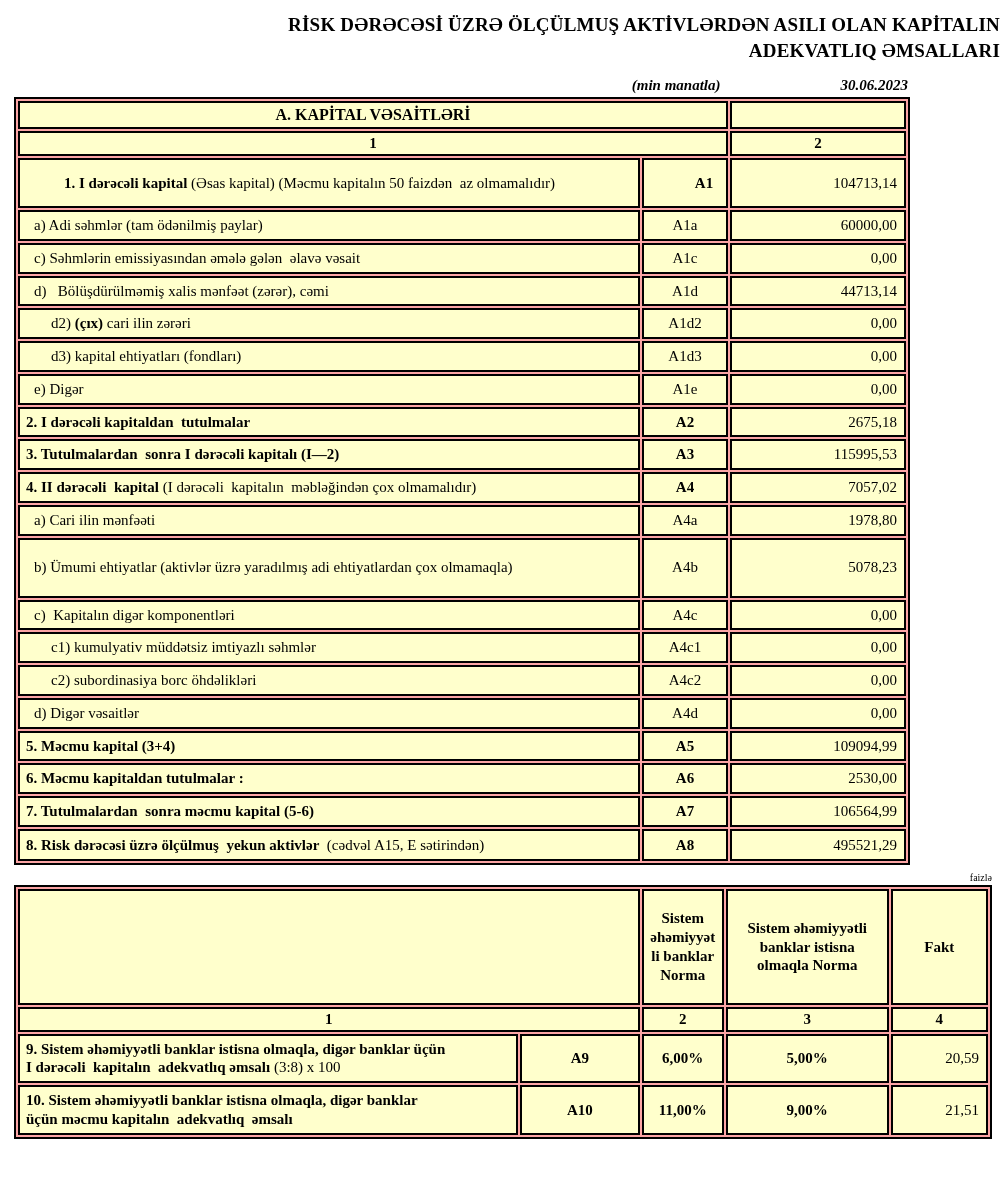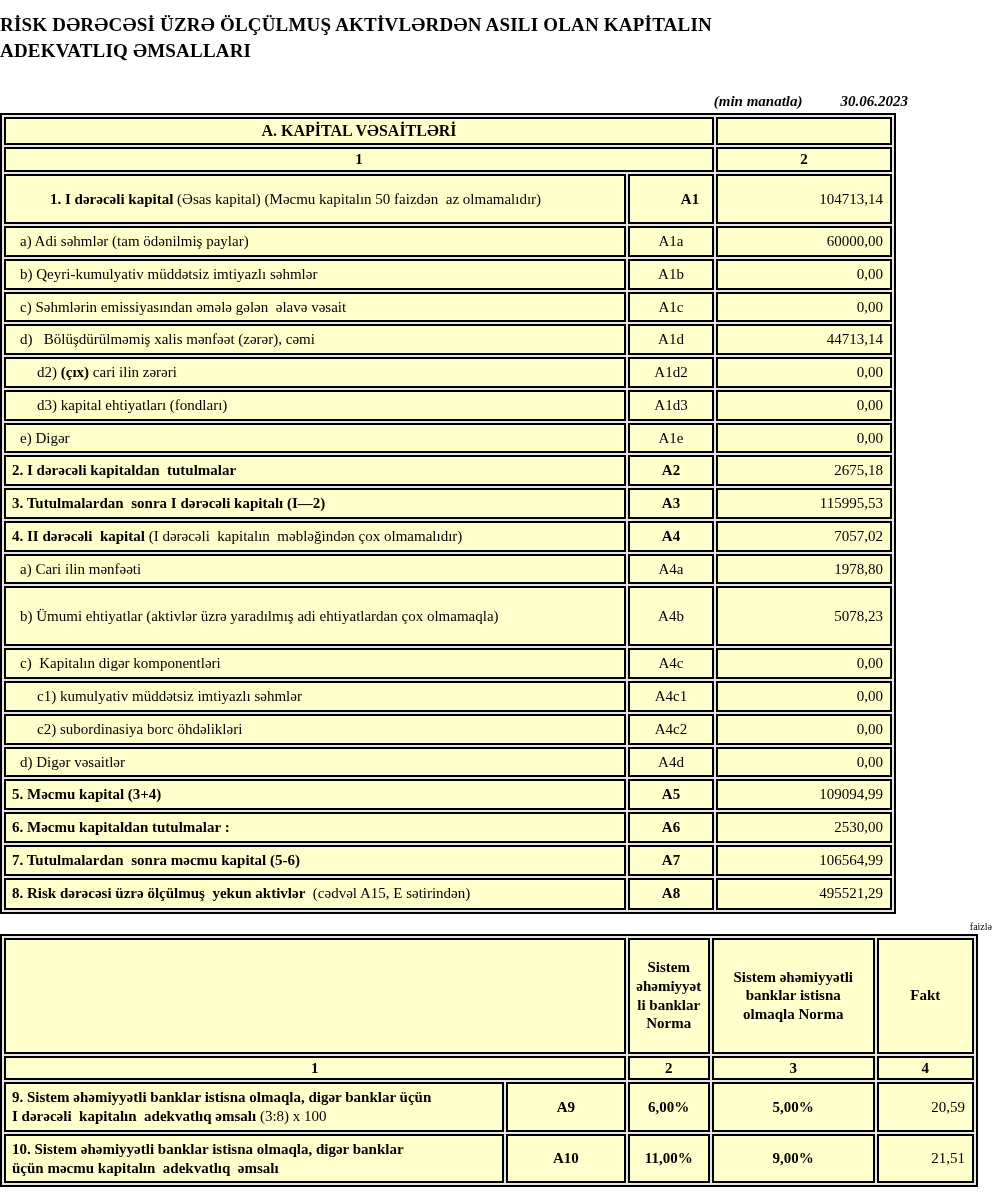--- a/index.html
+++ b/index.html
@@ -1,31 +1,31 @@
 <!DOCTYPE html>
 <html><head>
 <meta charset="utf-8">
 <style>
   html,body { margin:0; padding:0; background:#ffffff; }
   .page {
     width:1000px; height:1194px; background:#ffffff; color:#000;
     font-family:"Liberation Serif", serif; overflow:hidden; position:relative;
   }
   .title {
-    text-align:left; font-weight:bold; font-size:19px; line-height:1.38;
+    text-align:right; font-weight:bold; font-size:19px; line-height:1.38;
     padding-top:12px; letter-spacing:0.2px;
   }
   .meta {
-    width:898px; margin:29px 0 3px 14px; display:flex; justify-content:flex-end;
-    align-items:baseline; gap:38px; font-style:italic; font-weight:bold; font-size:15px;
+    width:898px; margin:13px 0 3px 14px; display:flex; justify-content:flex-end;
+    align-items:baseline; gap:120px; font-style:italic; font-weight:bold; font-size:15px;
     padding-right:4px; box-sizing:border-box;text-align:center;
   }
   table {
-    border-collapse:separate; border-spacing:2px; background:#e5e5e5;
-    border:2px solid #000; table-layout:fixed;
+    border-collapse:separate; border-spacing:2px; background:#fca5a5;
+    border:2px solid #000; margin-left:14px; table-layout:fixed;
   }
   td {
     border:2px solid #000; background:#FFFFCC; font-size:15px;
     padding:4px 6px; line-height:1.25; overflow:hidden; box-sizing:border-box;
     vertical-align:middle;
   }
   .t1 { width:892px; }
   .t2 { width:978px; }
   .sec-hdr td { text-align:center; font-weight:bold; font-size:16px; padding:2px; }
   .num td { text-align:center; font-weight:bold; padding:1px; }
@@ -80,25 +80,20 @@
       <td class="lbl"><span class="b">1. I dərəcəli kapital</span><span> (Əsas kapital) (Məcmu kapitalın 50 faizdən  az olmamalıdır)</span></td>
       <td class="code">A1</td>
       <td class="val">104713,14</td>
     </tr>
     <tr>
       <td class="lbl ind1">a) Adi səhmlər (tam ödənilmiş paylar)</td>
       <td class="code">A1a</td>
       <td class="val">60000,00</td>
     </tr>
     <tr>
-      <td class="lbl ind1">b) Qeyri-kumulyativ müddətsiz imtiyazlı səhmlər</td>
-      <td class="code">A1b</td>
-      <td class="val">0,00</td>
-    </tr>
-    <tr>
       <td class="lbl ind1">c) Səhmlərin emissiyasından əmələ gələn  əlavə vəsait</td>
       <td class="code">A1c</td>
       <td class="val">0,00</td>
     </tr>
     <tr>
       <td class="lbl ind1">d)   Bölüşdürülməmiş xalis mənfəət (zərər), cəmi</td>
       <td class="code">A1d</td>
       <td class="val">44713,14</td>
     </tr>
     <tr>

